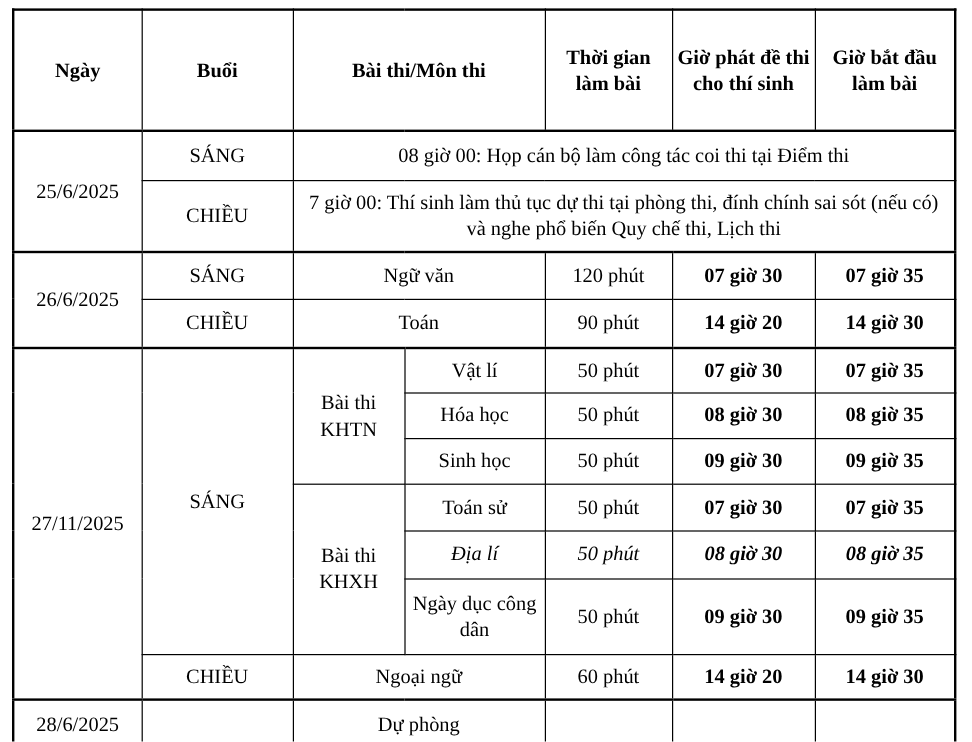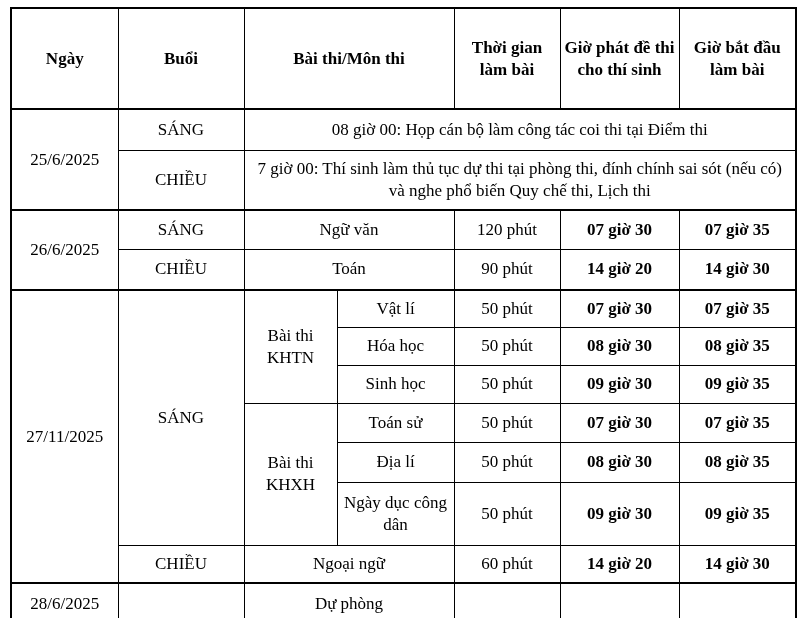--- a/index.html
+++ b/index.html
@@ -135,21 +135,21 @@
     </tr>
 
     <tr style="height:39px;">
       <td rowspan="3">Bài thi KHXH</td>
       <td>Toán sử</td>
       <td>50 phút</td>
       <td class="time-bold">07 giờ 30</td>
       <td class="time-bold">07 giờ 35</td>
     </tr>
 
-    <tr style="height:40px;">
+    <tr style="height:40px;font-style:italic;">
       <td>Địa lí</td>
       <td>50 phút</td>
       <td class="time-bold">08 giờ 30</td>
       <td class="time-bold">08 giờ 35</td>
     </tr>
 
     <tr style="height:63px;">
       <td>Ngày dục công dân</td>
       <td>50 phút</td>
       <td class="time-bold">09 giờ 30</td>

